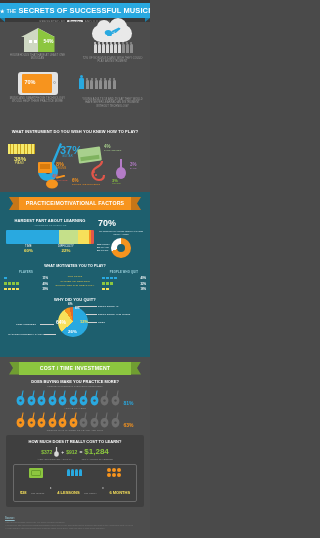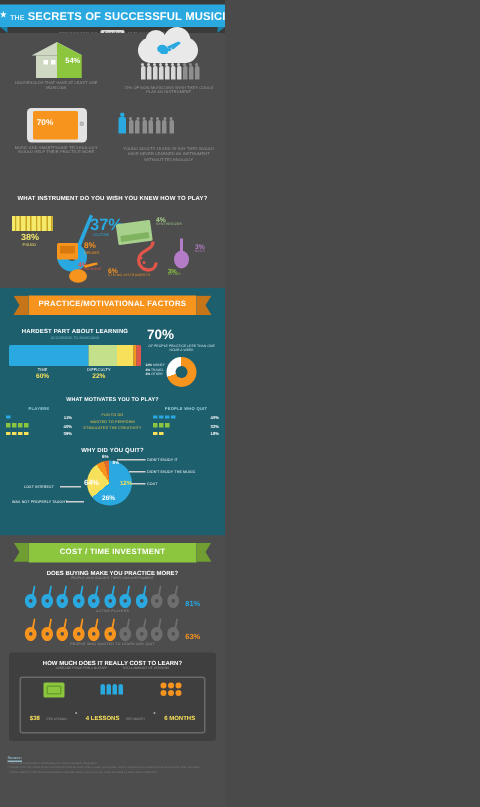--- a/index.html
+++ b/index.html
@@ -625,20 +625,31 @@
       <svg width="9" height="16" viewBox="0 0 9 16">
           <path d="M4.5 6C2 6 .6 8 .6 10.5S2.2 15.4 4.5 15.4 8.4 13 8.4 10.5C8.4 8.8 7.6 7.6 6.6 6.6L7.6.6 6.6.4 5.4 6z" fill="#6e6e6e"></path>
           <circle cx="4.5" cy="10.6" r="1.2" fill="#4d4d4d"></circle>
         </svg>
       <span class="pctb">63%</span>
     </div>
     <div class="cap">PEOPLE WHO WANTED TO LEARN AND QUIT</div>
 
     <div class="costbox">
       <div class="gsec-title">HOW MUCH DOES IT REALLY COST TO LEARN?</div>
+      <div class="eq" style="margin-top:3px;">
+        <span class="m">$372</span>
+        <svg width="5" height="10" viewBox="0 0 5 10">
+            <ellipse cx="2.5" cy="7" rx="2.3" ry="2.8" fill="#d8d8d8"></ellipse>
+            <rect x="1.9" y="0" width="1.2" height="5" fill="#d8d8d8"></rect>
+          </svg>
+        <span class="op">+</span>
+        <span class="m">$912</span>
+        <span class="op">=</span>
+        <span class="tot">$1,284</span>
+      </div>
       <div class="eqlbl">
         <span>AVERAGE PRICE FOR A GUITAR*</span>
         <span>TOTAL AMOUNT OF LESSONS</span>
       </div>
 
       <div class="inner">
         <div class="ir">
           <div class="ic">
               <div class="money"></div>
             </div>

